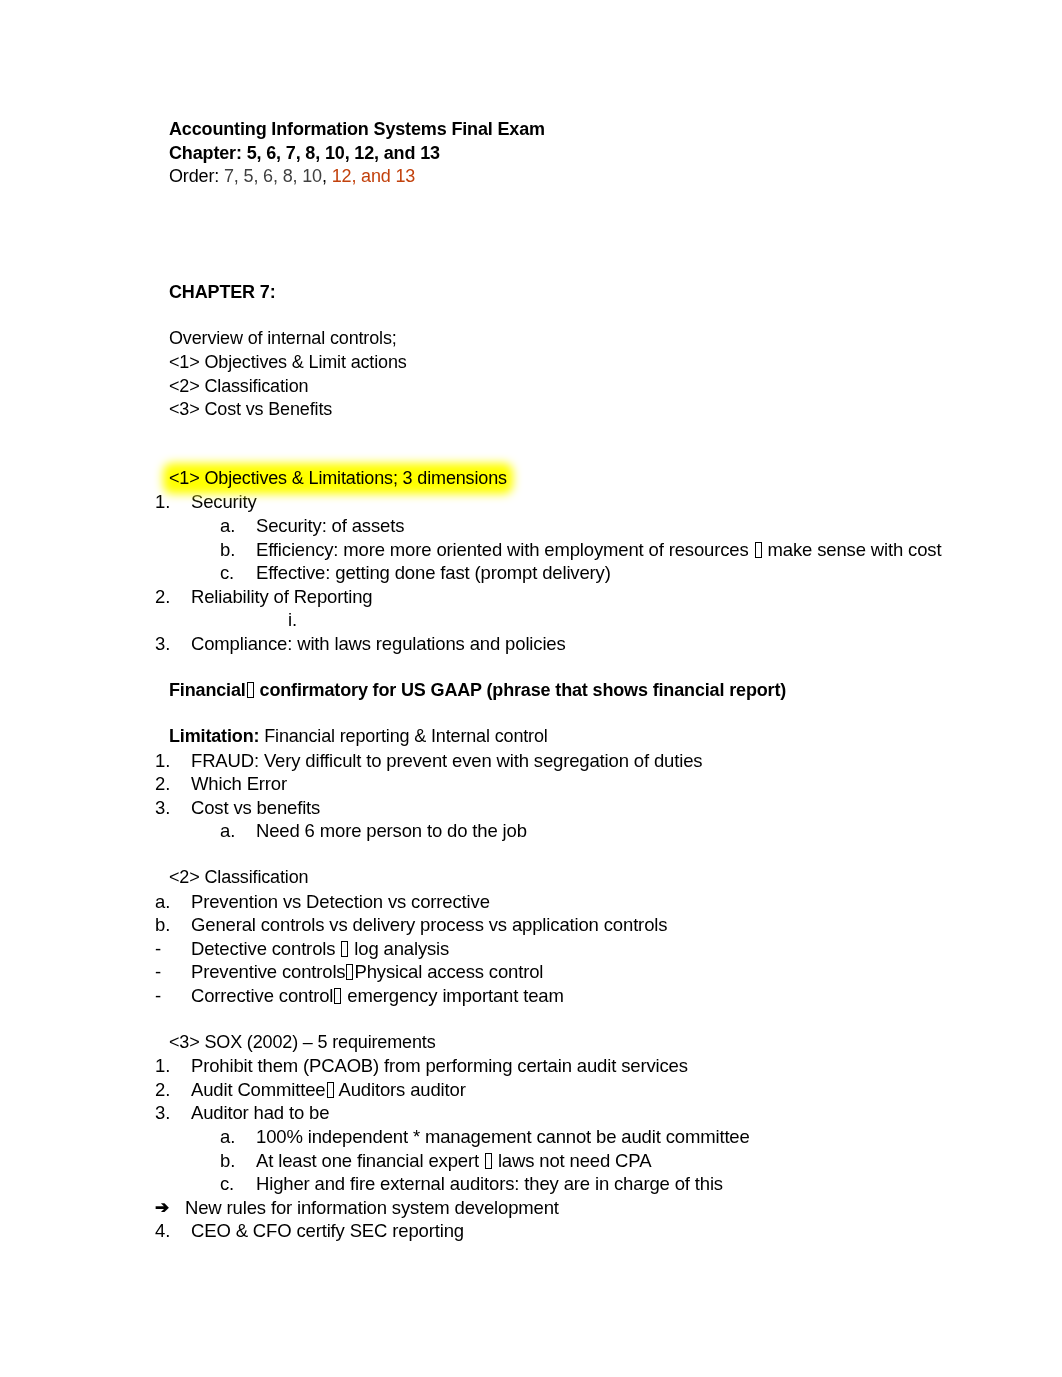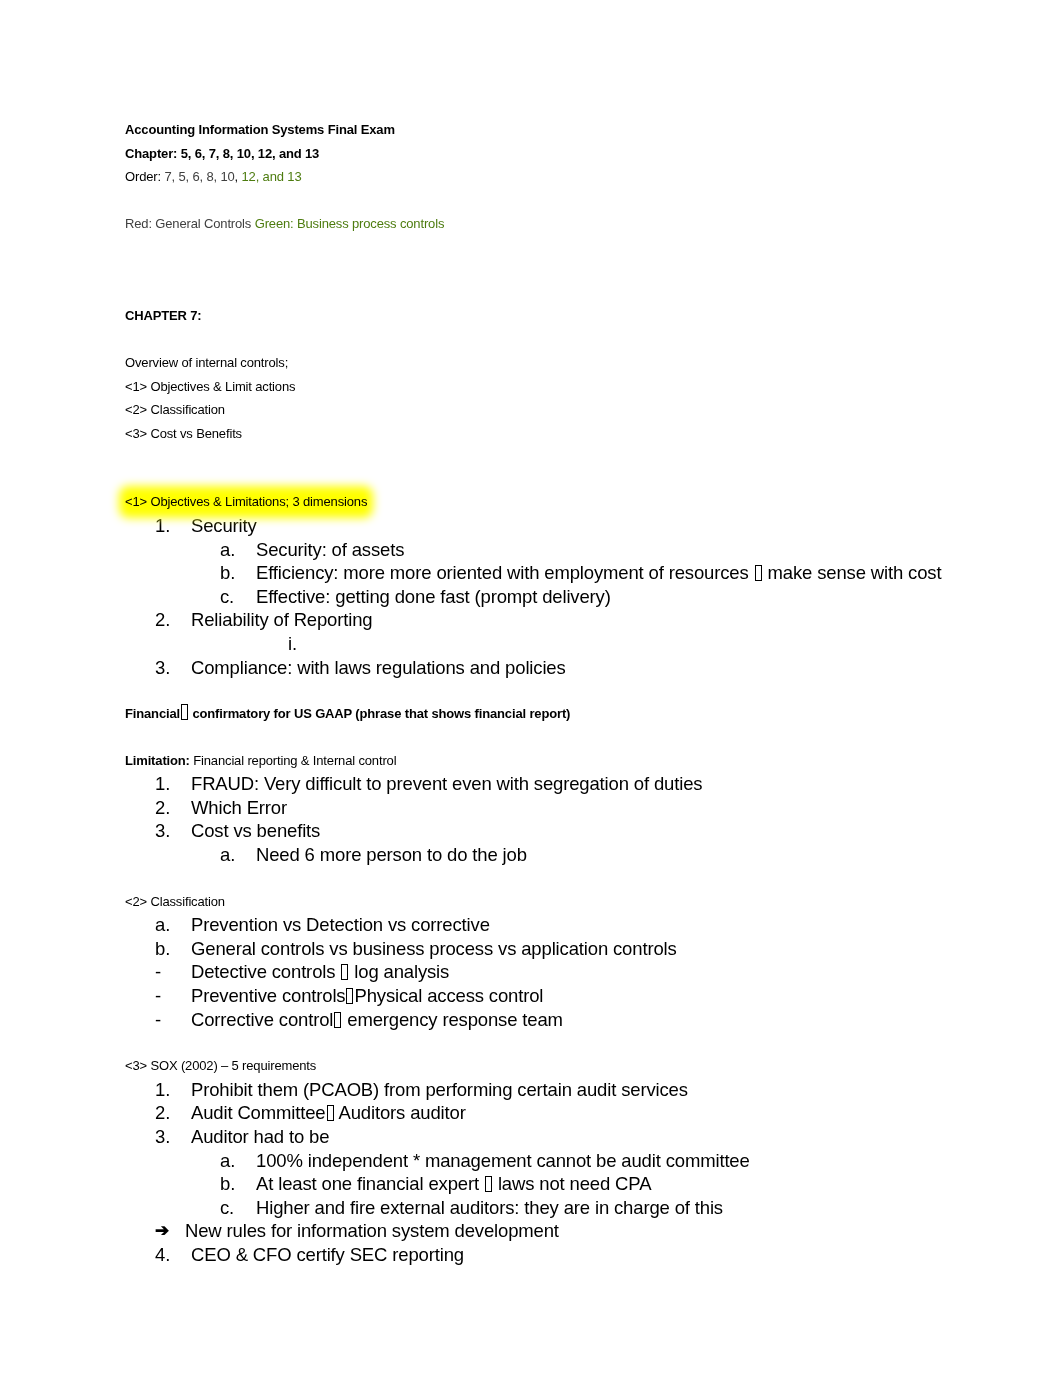--- a/index.html
+++ b/index.html
@@ -17,29 +17,30 @@
   }
   .page {
     position: relative;
     width: 1062px;
     height: 1377px;
     background: #ffffff;
     box-sizing: border-box;
     padding: 118px 0 0 125px;
   }
   .line {
-    font-size: 13px;
+    font-size: 18px;
     line-height: 23.6px;
     white-space: pre-wrap;
     letter-spacing: -0.15px;
+    margin-left: 44px;
   }
   .bold { font-weight: bold; }
   .italic { font-style: italic; }
   .red { color: #404040; }
-  .green { color: #4d7c0f; }
+  .green { color: #c2410c; }
 
   
   .gap-sm { height: 23px; }
   .gap-md { height: 45px; }
   .gap-xl { height: 69px; }
 
   
   .hl-wrap {
     position: relative;
     display: inline-block;
@@ -101,21 +102,20 @@
 
 <div class="page">
 
   <div class="line bold">Accounting Information Systems Final Exam</div>
   <div class="line bold">Chapter: 5, 6, 7, 8, 10, 12, and 13</div>
 
   <div class="line"><span>Order: </span><span class="red">7, 5, 6, 8, 10</span><span>, </span><span class="green">12, and 13</span></div>
 
   <div class="gap-sm"></div>
 
-  <div class="line"><span class="red">Red: General Controls</span><span class="green"> Green: Business process controls</span></div>
 
   <div class="gap-xl"></div>
 
   <div class="line bold">CHAPTER 7:</div>
 
   <div class="gap-sm"></div>
 
   <div class="line">Overview of internal controls;</div>
   <div class="line">&lt;1&gt; Objectives &amp; Limit actions</div>
   <div class="line">&lt;2&gt; Classification</div>
@@ -191,36 +191,36 @@
 
   <div class="line">&lt;2&gt; Classification</div>
 
   <div class="li lvl-a">
       <span class="marker">a.</span>
       <span class="txt">Prevention vs Detection vs corrective</span>
     </div>
 
   <div class="li lvl-a">
       <span class="marker">b.</span>
-      <span class="txt">General controls vs business process vs application controls</span>
+      <span class="txt">General controls vs delivery process vs application controls</span>
     </div>
 
   <div class="li lvl-a">
       <span class="marker">-</span>
       <span class="txt"><span>Detective controls </span><span class="tofu"></span><span> log analysis</span></span>
     </div>
 
   <div class="li lvl-a">
       <span class="marker">-</span>
       <span class="txt"><span>Preventive controls</span><span class="tofu"></span><span>Physical access control</span></span>
     </div>
 
   <div class="li lvl-a">
       <span class="marker">-</span>
-      <span class="txt"><span>Corrective control</span><span class="tofu"></span><span> emergency response team</span></span>
+      <span class="txt"><span>Corrective control</span><span class="tofu"></span><span> emergency important team</span></span>
     </div>
 
   <div class="gap-sm"></div>
 
   <div class="line">&lt;3&gt; SOX (2002) – 5 requirements</div>
 
   <div class="li lvl1">
       <span class="marker">1.</span>
       <span class="txt">Prohibit them (PCAOB) from performing certain audit services</span>
     </div>

